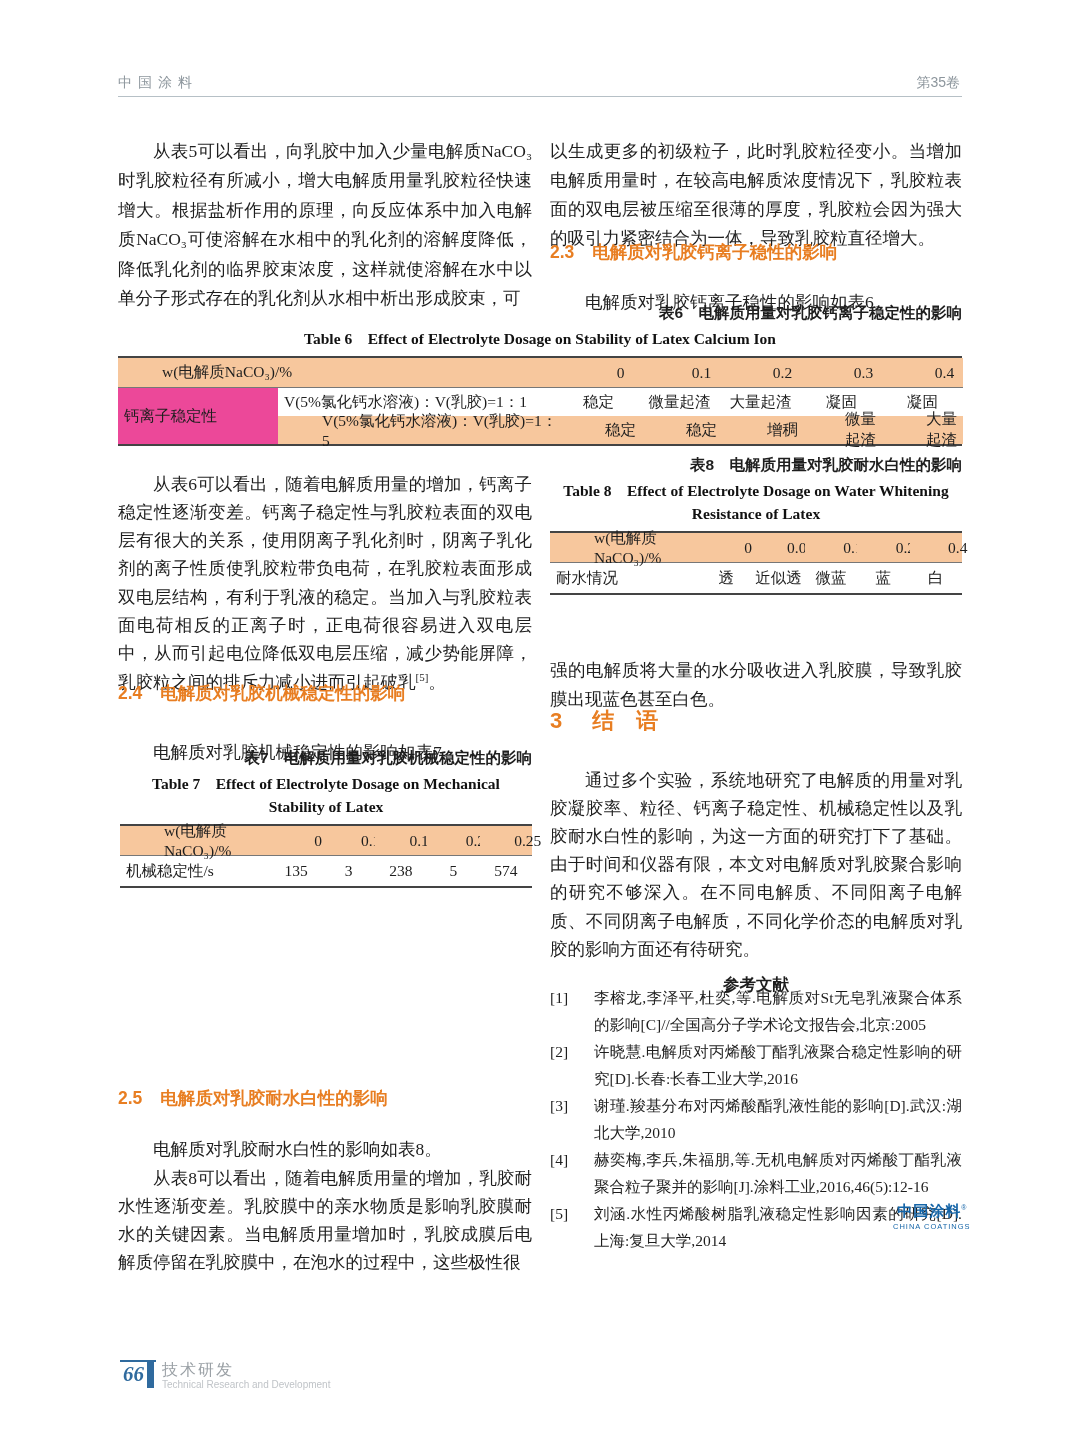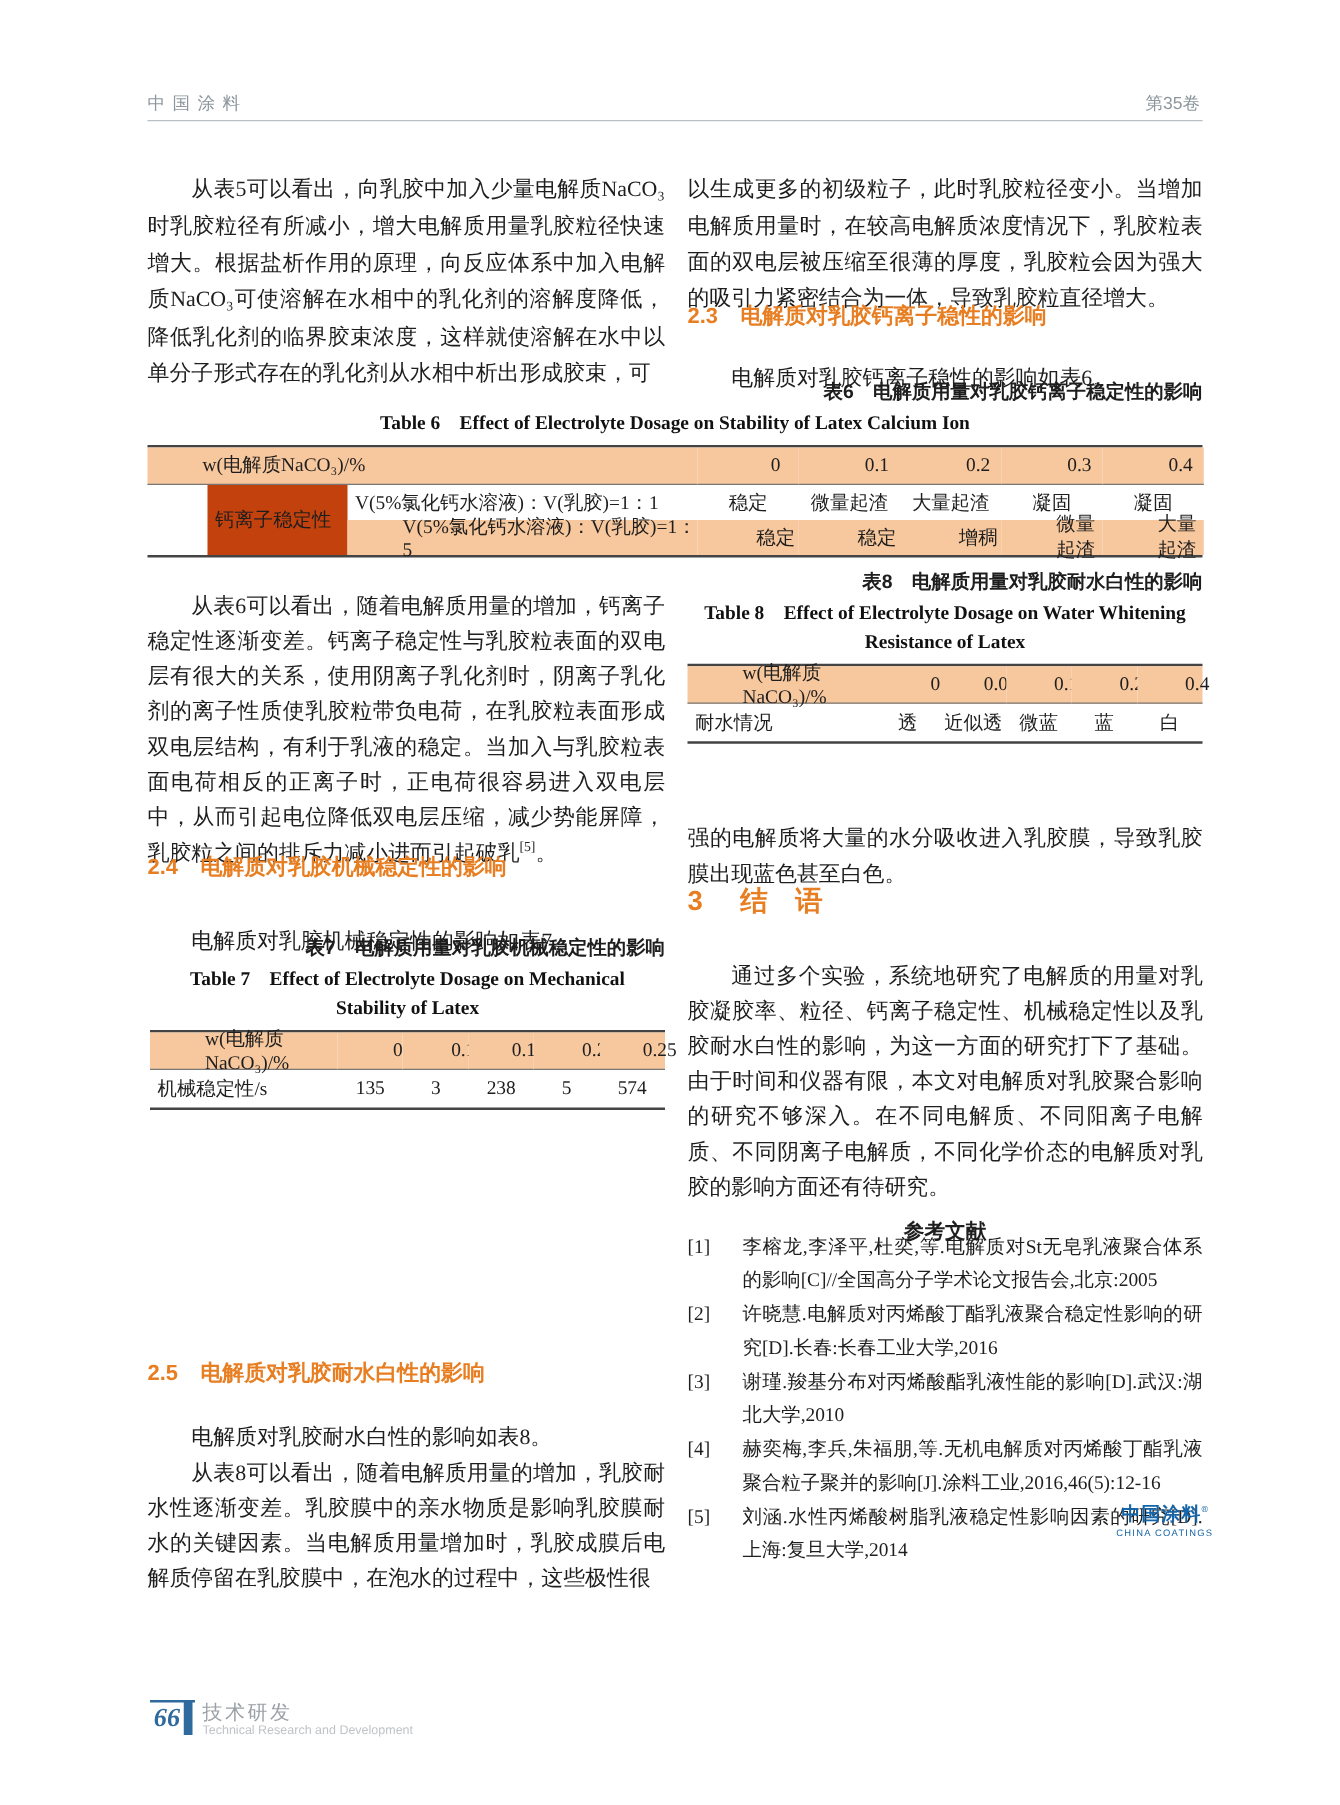--- a/index.html
+++ b/index.html
@@ -40,21 +40,21 @@
   .cell { display:flex; align-items:center; }
   .c-center { justify-content:center; }
   .c-left { padding-left:6px; }
   .peach { background:#f7c79d;padding-left:44px; }
   .hrow { border-bottom:1px solid #777; }
   .wlbl::first-letter { font-style:italic; }
 
   
   .t6 { grid-template-columns:160px 280px 81px 81px 81px 81px 81px; grid-template-rows:30px 28px 28px; }
   .t6 .span2 { grid-column:1 / 3; }
-  .t6 .rowlabel { grid-column:1; grid-row:2 / 4; background:#c2410c;margin-left:48px; }
+  .t6 .rowlabel { grid-column:1; grid-row:2 / 4; background:#ec4899; }
 
   
   .t5 { grid-template-columns:150px repeat(5, 52.4px); grid-template-rows:30px 30px; }
 
   
   .refs-title { position:absolute; left:550px; width:412px; text-align:center;
                 font-weight:bold; font-size:16.5px; color:#1e1e1e;margin-top:20px; }
   .reflist { position:absolute; left:550px; width:412px; font-size:15.5px; line-height:27px;
              color:#1e1e1e; text-align:justify; }
   .ref { position:relative; padding-left:44px; }

